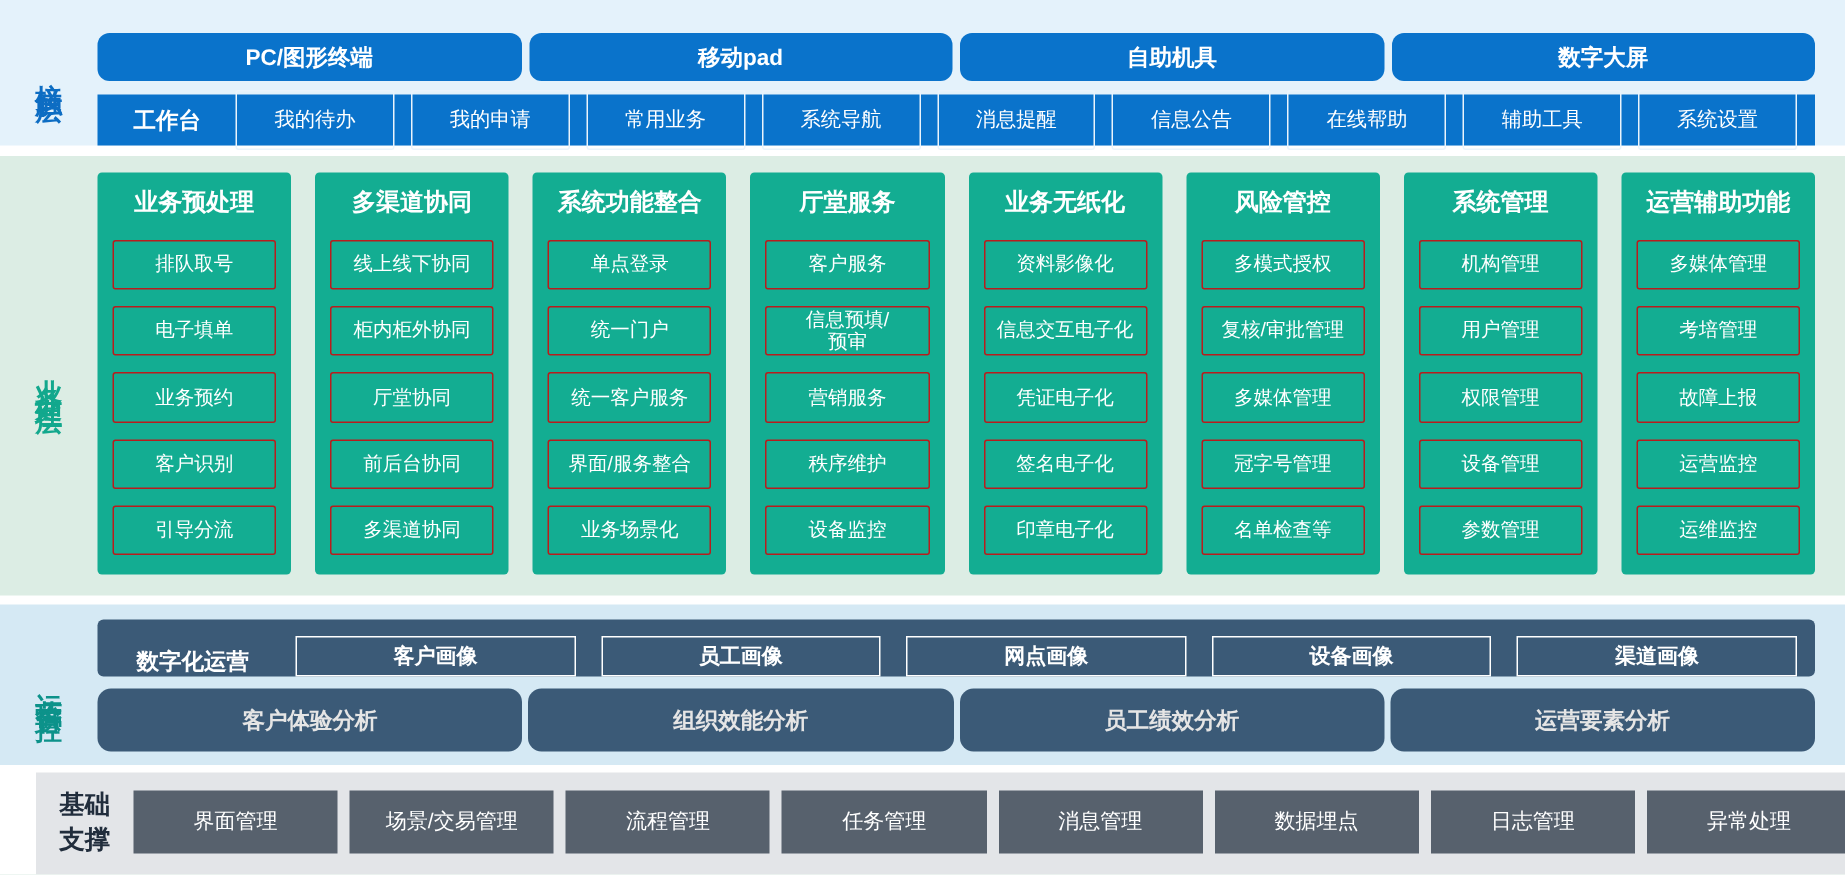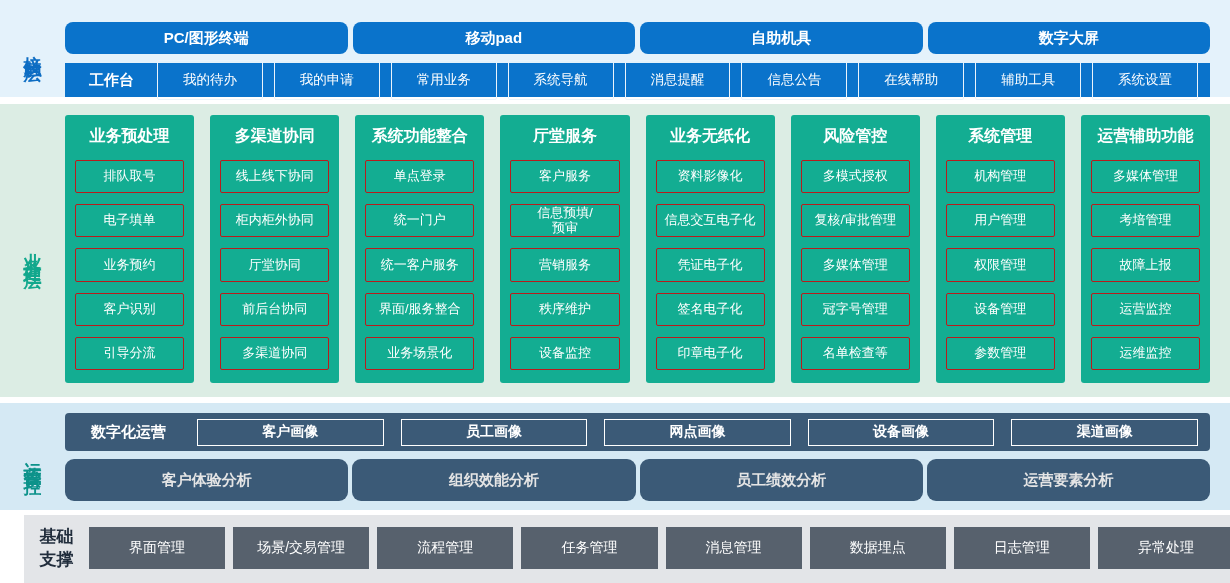--- a/index.html
+++ b/index.html
@@ -52,21 +52,21 @@
     padding:8px 10px 13px;gap:11px;min-width:0;
   }
   .biz-title{color:#fff;font-weight:bold;font-size:16px;text-align:center;flex:0 0 26px;line-height:26px;white-space:nowrap;}
   .biz-item{
     flex:1;border:1px solid #b91c1c;border-radius:2px;color:#fff;font-size:13px;line-height:1.15;
     display:flex;align-items:center;justify-content:center;text-align:center;white-space:pre-line;
   }
 
   
   .ops-content{display:flex;flex-direction:column;padding-top:10px;gap:8px;}
-  .digital-bar{height:38px;background:var(--slate);border-radius:4px;display:flex;align-items:center;padding:0 12px;gap:17px;}
+  .digital-bar{height:38px;background:var(--slate);border-radius:4px;display:flex;align-items:flex-end;padding:0 12px;gap:17px;}
   .digital-label{color:#fff;font-weight:bold;font-size:15px;padding:0 14px;white-space:nowrap;}
   .digital-item{
     flex:1;height:27px;border:1px solid #fff;color:#fff;font-size:14px;
     display:flex;align-items:center;justify-content:center;white-space:nowrap;font-weight:bold;
   }
   .analysis-row{display:flex;gap:4px;height:42px;}
   .analysis-box{
     flex:1;background:var(--slate);border-radius:9px;color:#e5e5e5;font-weight:bold;font-size:15px;
     display:flex;align-items:center;justify-content:center;
   }

